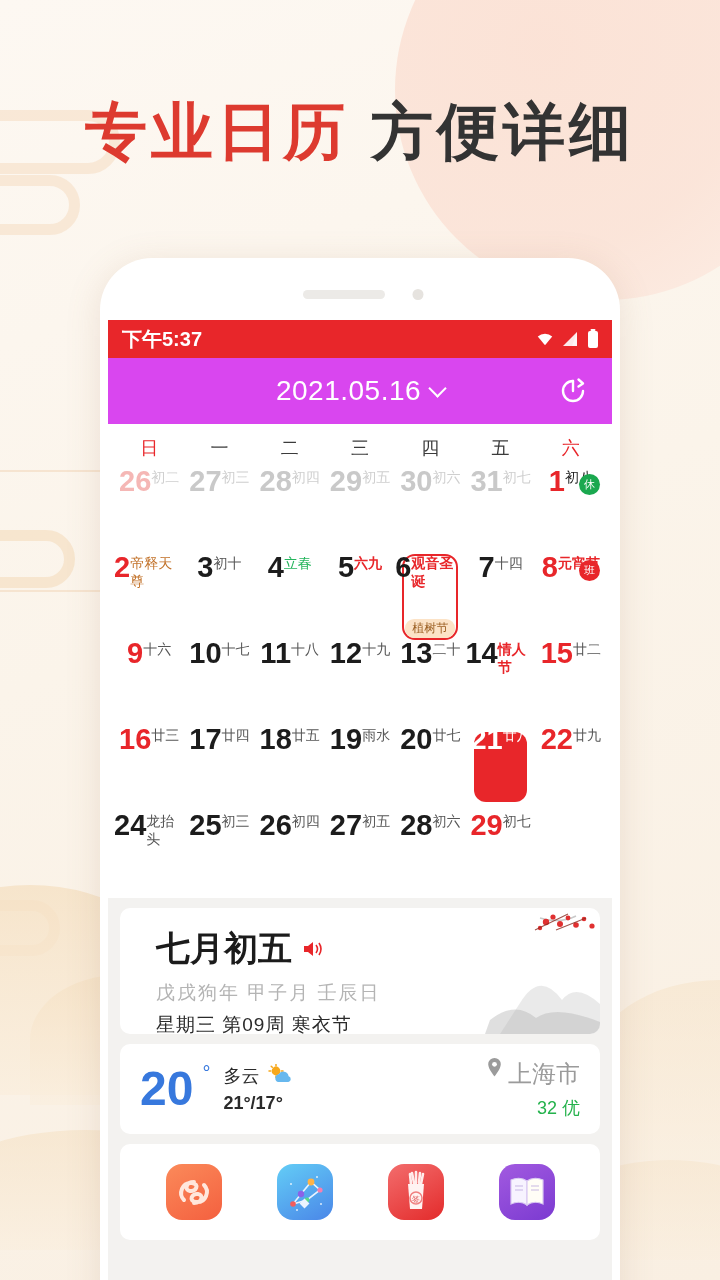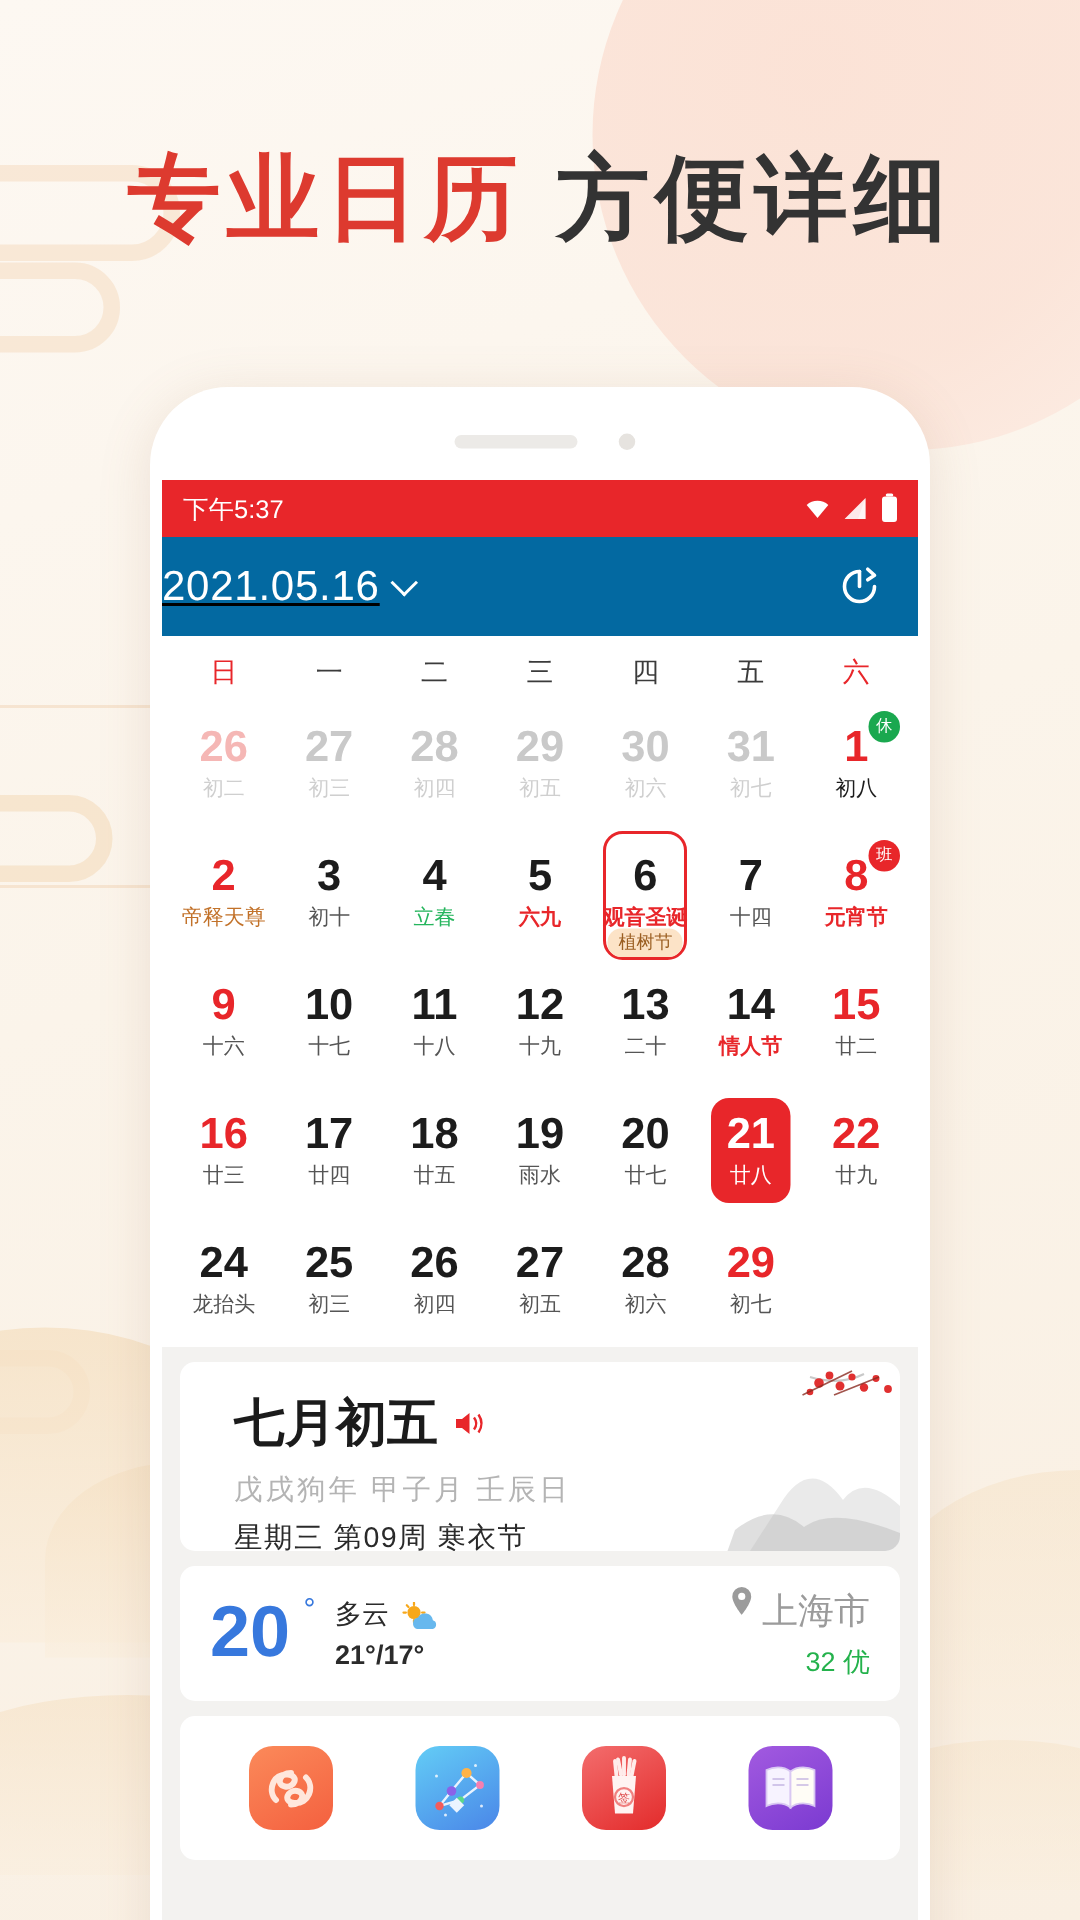--- a/index.html
+++ b/index.html
@@ -83,54 +83,53 @@
     width:504px; margin:0 auto; height:998px;
     background:#f3f2f0; overflow:hidden; position:relative;
   }
 
   
   .statusbar {
     background:#e8262a; height:38px;
     display:flex; align-items:center; justify-content:space-between;
     padding:0 14px; color:#fff;
   }
-  .status-time { font-size:17px; font-weight:400; }
+  .status-time { font-size:20px; font-weight:700; }
   .status-icons { display:flex; align-items:center; gap:9px; }
   .ic-wifi  { width:18px; height:13px; }
   .ic-sig   { width:16px; height:14px; }
   .ic-bat   { width:10px; height:17px; border:2px solid #fff; border-radius:2px; position:relative; background:#fff; }
   .ic-bat:before { content:""; position:absolute; top:-4px; left:50%; transform:translateX(-50%);
                    width:5px; height:2px; background:#fff; border-radius:1px; }
 
   
   .appbar {
-    background:#0369a1; height:66px;
-    display:flex; align-items:center; justify-content:flex-start;
+    background:#d946ef; height:66px;
+    display:flex; align-items:center; justify-content:center;
     position:relative;
-    text-decoration:underline;
   }
   .appbar-title {
     color:#fff; font-size:28px; font-weight:500; letter-spacing:.5px;
     display:flex; align-items:center; gap:10px;
   }
   .chev { width:13px; height:13px; border-right:2.5px solid #fff; border-bottom:2.5px solid #fff;
           transform:rotate(45deg); margin-top:-6px; }
   .refresh-btn { position:absolute; right:22px; top:50%; transform:translateY(-50%);
                  width:34px; height:34px; cursor:pointer; }
 
   
   .calendar { background:#fff; padding:4px 0 2px; }
   .weekdays { display:grid; grid-template-columns:repeat(7,1fr); padding:8px 6px 6px; }
   .wd { text-align:center; font-size:18px; color:#3b3b3b; }
   .wd.wk { color:#e8262a; }
 
   .week { display:grid; grid-template-columns:repeat(7,1fr); padding:0 6px; }
   .cell {
     position:relative; height:86px;
-    display:flex; flex-direction:column; align-items:center; justify-content:center;
+    display:flex; justify-content:center;
     cursor:pointer;
   }
   .cell .dnum { font-size:29px; font-weight:bold; color:#1c1c1c; line-height:1.05; }
   .cell .lun  { font-size:14px; color:#444; margin-top:3px; }
   .cell.muted .dnum { color:#c9c9c9; }
   .cell.muted .lun  { color:#cfcfcf; }
   .cell.muted.sun .dnum { color:#f5b7b5; }
   .c-red   { color:#e8262a !important;font-weight:bold; }
   .c-green { color:#25b55d !important; }
   .c-orange{ color:#c2722a !important; }
@@ -177,21 +176,21 @@
   .spk { width:22px; height:20px; }
   .lunar-sub { font-size:19px; color:#b4b4b4; margin-top:8px; letter-spacing:2px; }
   .lunar-row { font-size:19px; color:#2a2a2a; margin-top:6px; letter-spacing:1px; }
   .deco-art { position:absolute; right:0; top:0; width:210px; height:126px; pointer-events:none; }
 
   
   .weather-card { height:90px; display:flex; align-items:center; padding:0 20px; }
   .temp-big { font-size:48px; font-weight:bold; color:#3778dd; line-height:1; position:relative; }
   .temp-big sup { font-size:20px; font-weight:normal; position:absolute; top:-2px; right:-17px; }
   .wx-mid { margin-left:30px; }
-  .wx-cond { font-size:18px; color:#2b2b2b; display:flex; align-items:flex-end; gap:8px; }
+  .wx-cond { font-size:18px; color:#2b2b2b; display:flex; align-items:flex-start; gap:8px; }
   .wx-range { font-size:18px; color:#2b2b2b; font-weight:bold; margin-top:5px; }
   .wx-right { margin-left:auto; text-align:right; }
   .wx-city { font-size:24px; color:#9b9b9b; display:flex; align-items:flex-start; gap:6px; justify-content:flex-end; }
   .wx-aqi { font-size:18px; color:#24b24c; margin-top:6px; }
 
   
   .shortcut-card { height:96px; display:flex; align-items:center; justify-content:space-around; padding:0 18px; }
   .app-icon { width:56px; height:56px; border-radius:16px; cursor:pointer; position:relative; overflow:hidden; }
   .ai1 { background:linear-gradient(150deg,#fb8a5a,#f4603f); }
   .ai2 { background:linear-gradient(150deg,#63cdf6,#4a86e8); }

